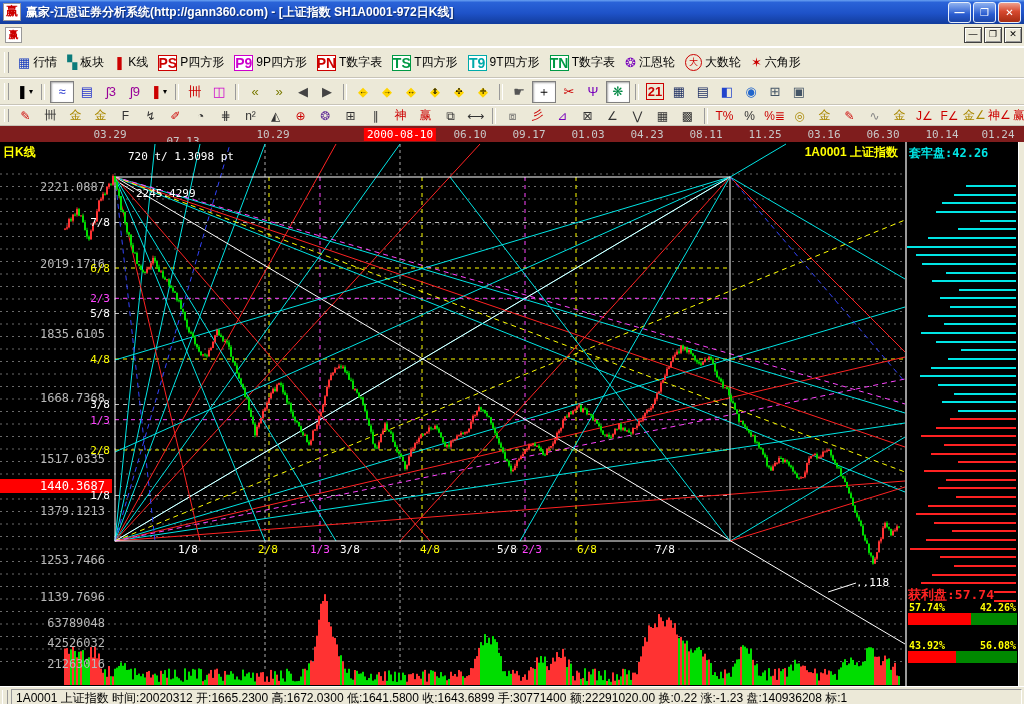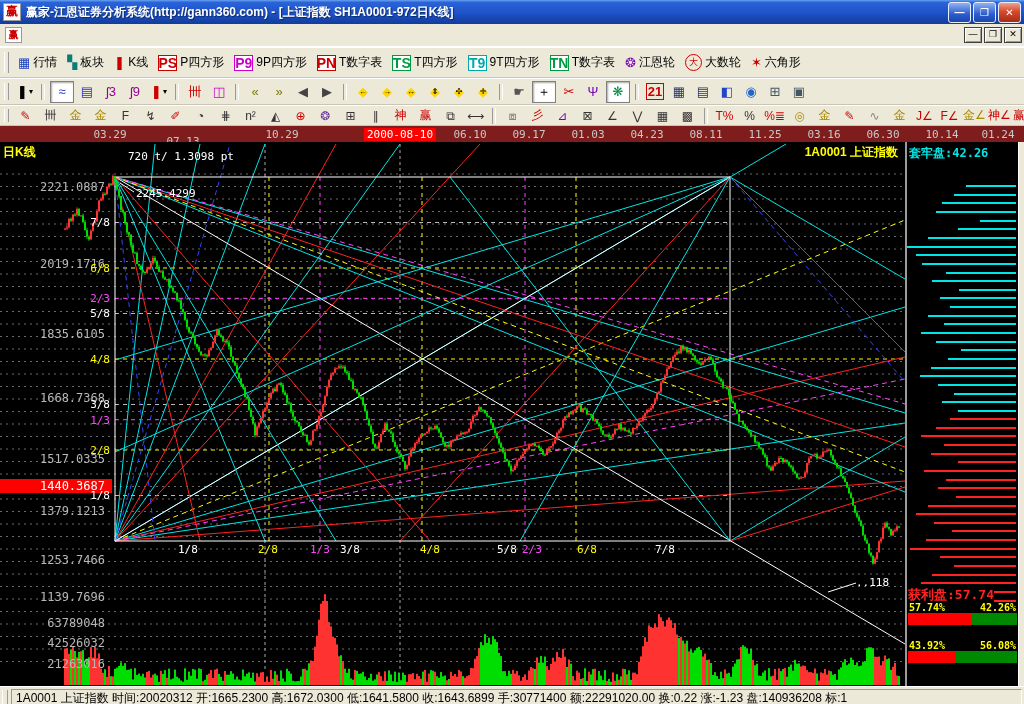--- a/index.html
+++ b/index.html
@@ -358,21 +358,21 @@
       <span style="color: rgb(204, 0, 0);">神∠</span>
     </div>
     <div class="ibtn ibtn3">
       <span style="color: rgb(204, 0, 0);">赢∠</span>
     </div>
   </div>
 
 <div class="dateaxis" id="dateaxis">
     <span class="dlabel" style="left: 110px;">03.29</span>
     <span class="dlabel" style="left: 183px; margin-top: 7px;">07.13</span>
-    <span class="dlabel" style="left: 282px;">10.29</span>
+    <span class="dlabel" style="left: 273px;">10.29</span>
     <span class="dlabel dchip" style="left: 400px;">2000-08-10</span>
     <span class="dlabel" style="left: 470px;">06.10</span>
     <span class="dlabel" style="left: 529px;">09.17</span>
     <span class="dlabel" style="left: 588px;">01.03</span>
     <span class="dlabel" style="left: 647px;">04.23</span>
     <span class="dlabel" style="left: 706px; text-align: center;">08.11</span>
     <span class="dlabel" style="left: 765px;">11.25</span>
     <span class="dlabel" style="left: 824px;">03.16</span>
     <span class="dlabel" style="left: 883px;">06.30</span>
     <span class="dlabel" style="left: 942px;">10.14</span>

